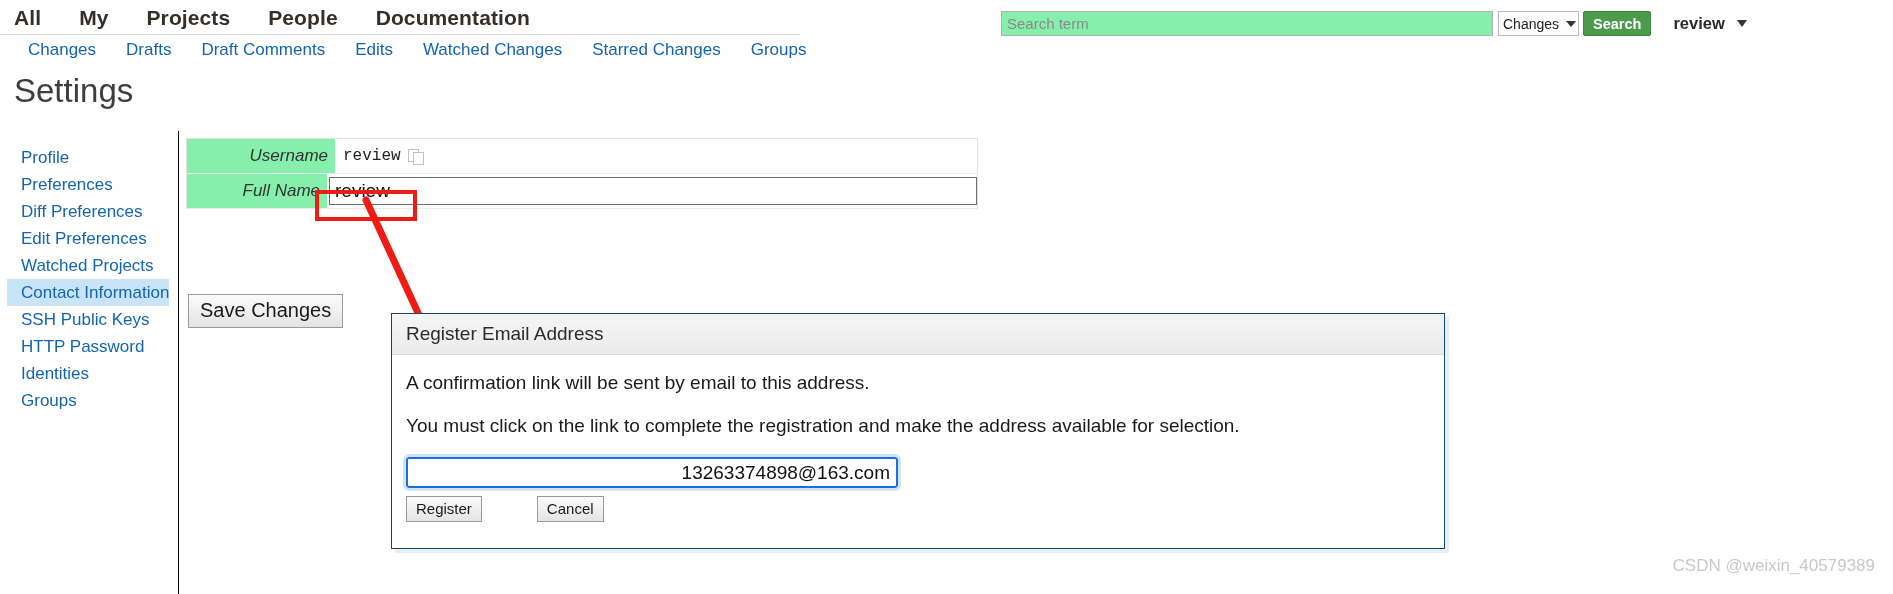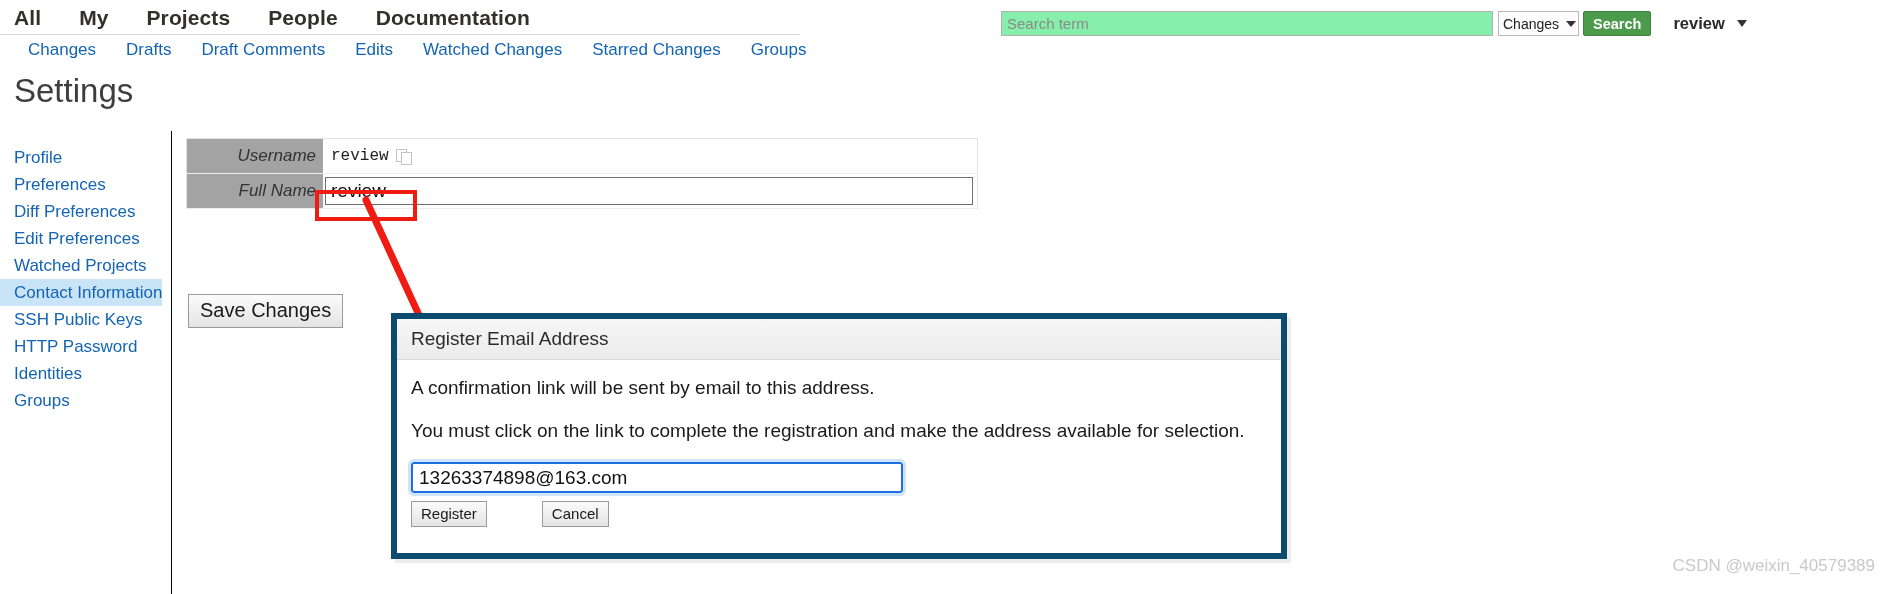--- a/index.html
+++ b/index.html
@@ -145,21 +145,21 @@
     position: absolute;
     left: 14px; top: 72px;
     font-size: 33px;
     font-weight: normal;
     color: #3d3d3d;
   }
 
   
   #sidebar {
     position: absolute;
-    left: 0; top: 131px;
+    left: 7px; top: 131px;
     width: 172px;
     height: 463px;
     border-right: 1px solid #000000;
     box-sizing: border-box;
     padding-top: 13px;
   }
   .sidebar-item {
     font-size: 17px;
     color: #1464b4;
     padding: 2.5px 0 2.5px 14px;
@@ -183,23 +183,23 @@
     box-sizing: border-box;
     background: #ffffff;
   }
   .form-row {
     display: flex;
     align-items: center;
     border-bottom: 1px solid #ededed;
     min-height: 34px;
   }
   .form-label {
-    width: 136px;
-    box-sizing: border-box;
-    background: #a3a3a3;
+    width: 148px;
+    box-sizing: border-box;
+    background: #86efac;
     align-self: stretch;
     display: flex;
     align-items: center;
     justify-content: flex-end;
     padding-right: 7px;
     font-size: 17px;
     font-style: italic;
     color: #333333;
     white-space: nowrap;
   }
@@ -282,23 +282,23 @@
     position: absolute;
     left: 360px; top: 196px;
     width: 140px; height: 215px;
     pointer-events: none;
   }
 
   
   #register-dialog {
     position: absolute;
     left: 391px; top: 313px;
-    width: 896px;
-    background: #ffffff;
-    border: 6px solid #0c4a6e;
+    width: 1054px;
+    background: #ffffff;
+    border: 1px solid #0c4a6e;
     box-sizing: border-box;
     box-shadow: 4px 4px 0 0 rgba(0,0,0,0.07);
   }
   #dialog-titlebar {
     background: linear-gradient(#f6f6f6, #ebebeb);
     border-bottom: 1px solid #d8d8d8;
     padding: 9px 0 9px 14px;
   }
   #dialog-title {
     font-size: 19px;
@@ -320,20 +320,21 @@
     border: 2px solid #1c6ee0;
     border-radius: 3px;
     background: #ffffff;
     outline: 3px solid #cfe4fb;
     font-family: "Liberation Sans", sans-serif;
     font-size: 19px;
     color: #111;
     padding: 0 6px;
     display: block;
     margin-bottom: 8px;
+    text-align: right;
   }
   #dialog-buttons {
     display: flex;
     align-items: center;
     margin-bottom: 12px;
   }
   #register-button {
     font-size: 15px;
     padding: 3px 9px 4px 9px;
   }

